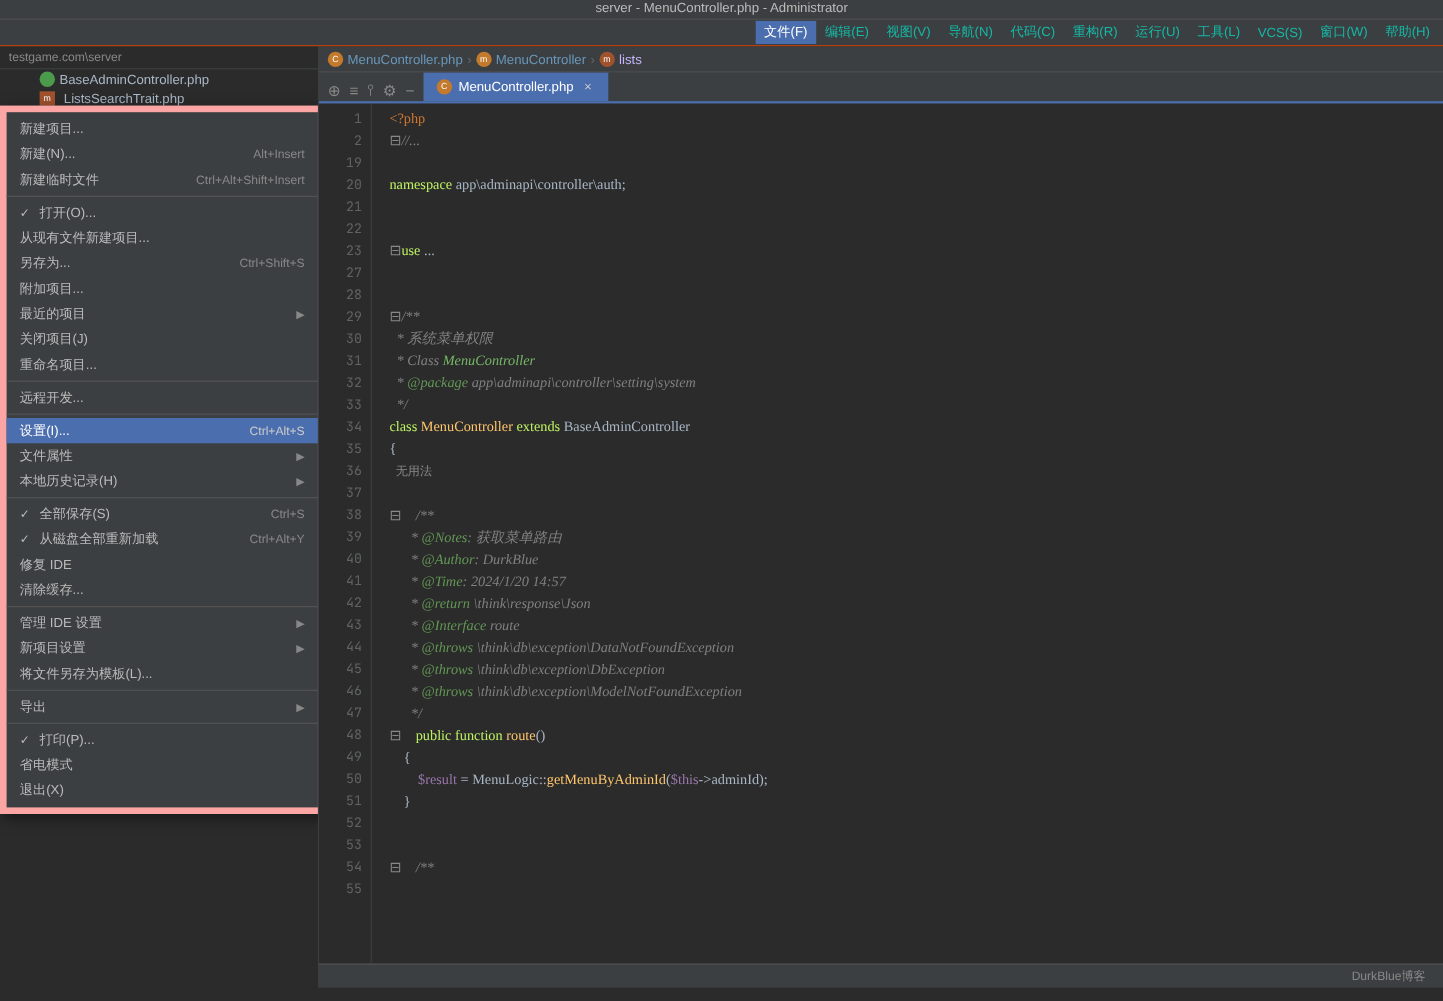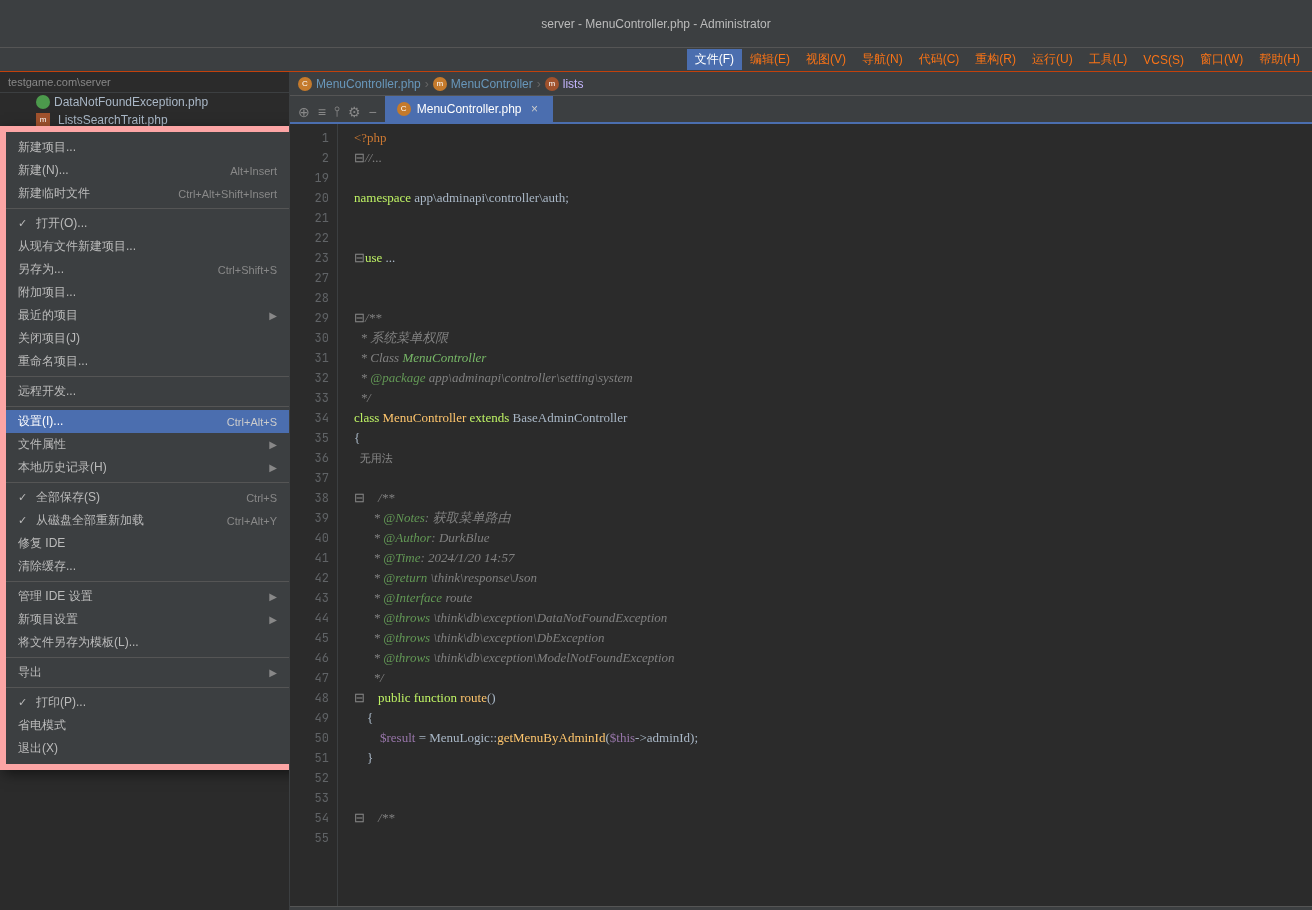--- a/index.html
+++ b/index.html
@@ -9,24 +9,23 @@
       color: #a9b7c6;
       font-size: 13px;
       overflow: hidden;
       width: 1312px;
       height: 910px;
       position: relative;
     }
 
     
     .title-bar {
-      height: 48px;
+      height: 18px;
       background: #3c3f41;
       display: flex;
-      align-items: center;
       padding: 0 10px;
       border-bottom: 1px solid #555;
       position: relative;
       z-index: 100;
     }
     .title-bar-title {
       color: #bbb;
       font-size: 12px;
       flex: 1;
       text-align: center;
@@ -39,21 +38,21 @@
       display: flex;
       align-items: center;
       padding: 0 4px;
       border-bottom: 1px solid #c2410c;
       position: relative;
       z-index: 200;
       justify-content: flex-end;
     }
     .menu-bar-item {
       padding: 2px 8px;
-      color: #f97316;
+      color: #14b8a6;
       font-size: 12px;
       cursor: pointer;
       white-space: nowrap;
     }
     .menu-bar-item:hover, .menu-bar-item.active {
       background: #4b6eaf;
       color: #fff;
     }
 
     
@@ -343,21 +342,21 @@
   <span class="menu-bar-item">帮助(H)</span>
 </div>
 
 <div class="main-layout">
 
   <div class="sidebar">
     <div class="sidebar-path">testgame.com\server</div>
 
     <div class="tree-item" style="padding-left: 36px;">
       <span class="icon-php-green"></span>
-      <span>DataNotFoundException.php</span>
+      <span>BaseAdminController.php</span>
     </div>
     <div class="tree-item" style="padding-left: 36px;">
       <span class="icon-php-multi">m</span>
       <span style="margin-left:4px;">ListsSearchTrait.php</span>
     </div>
     <div class="tree-item" style="padding-left: 36px;">
       <span class="icon-php-green"></span>
       <span>ListsSortInterface.php</span>
     </div>
     <div class="tree-item" style="padding-left: 36px;">

